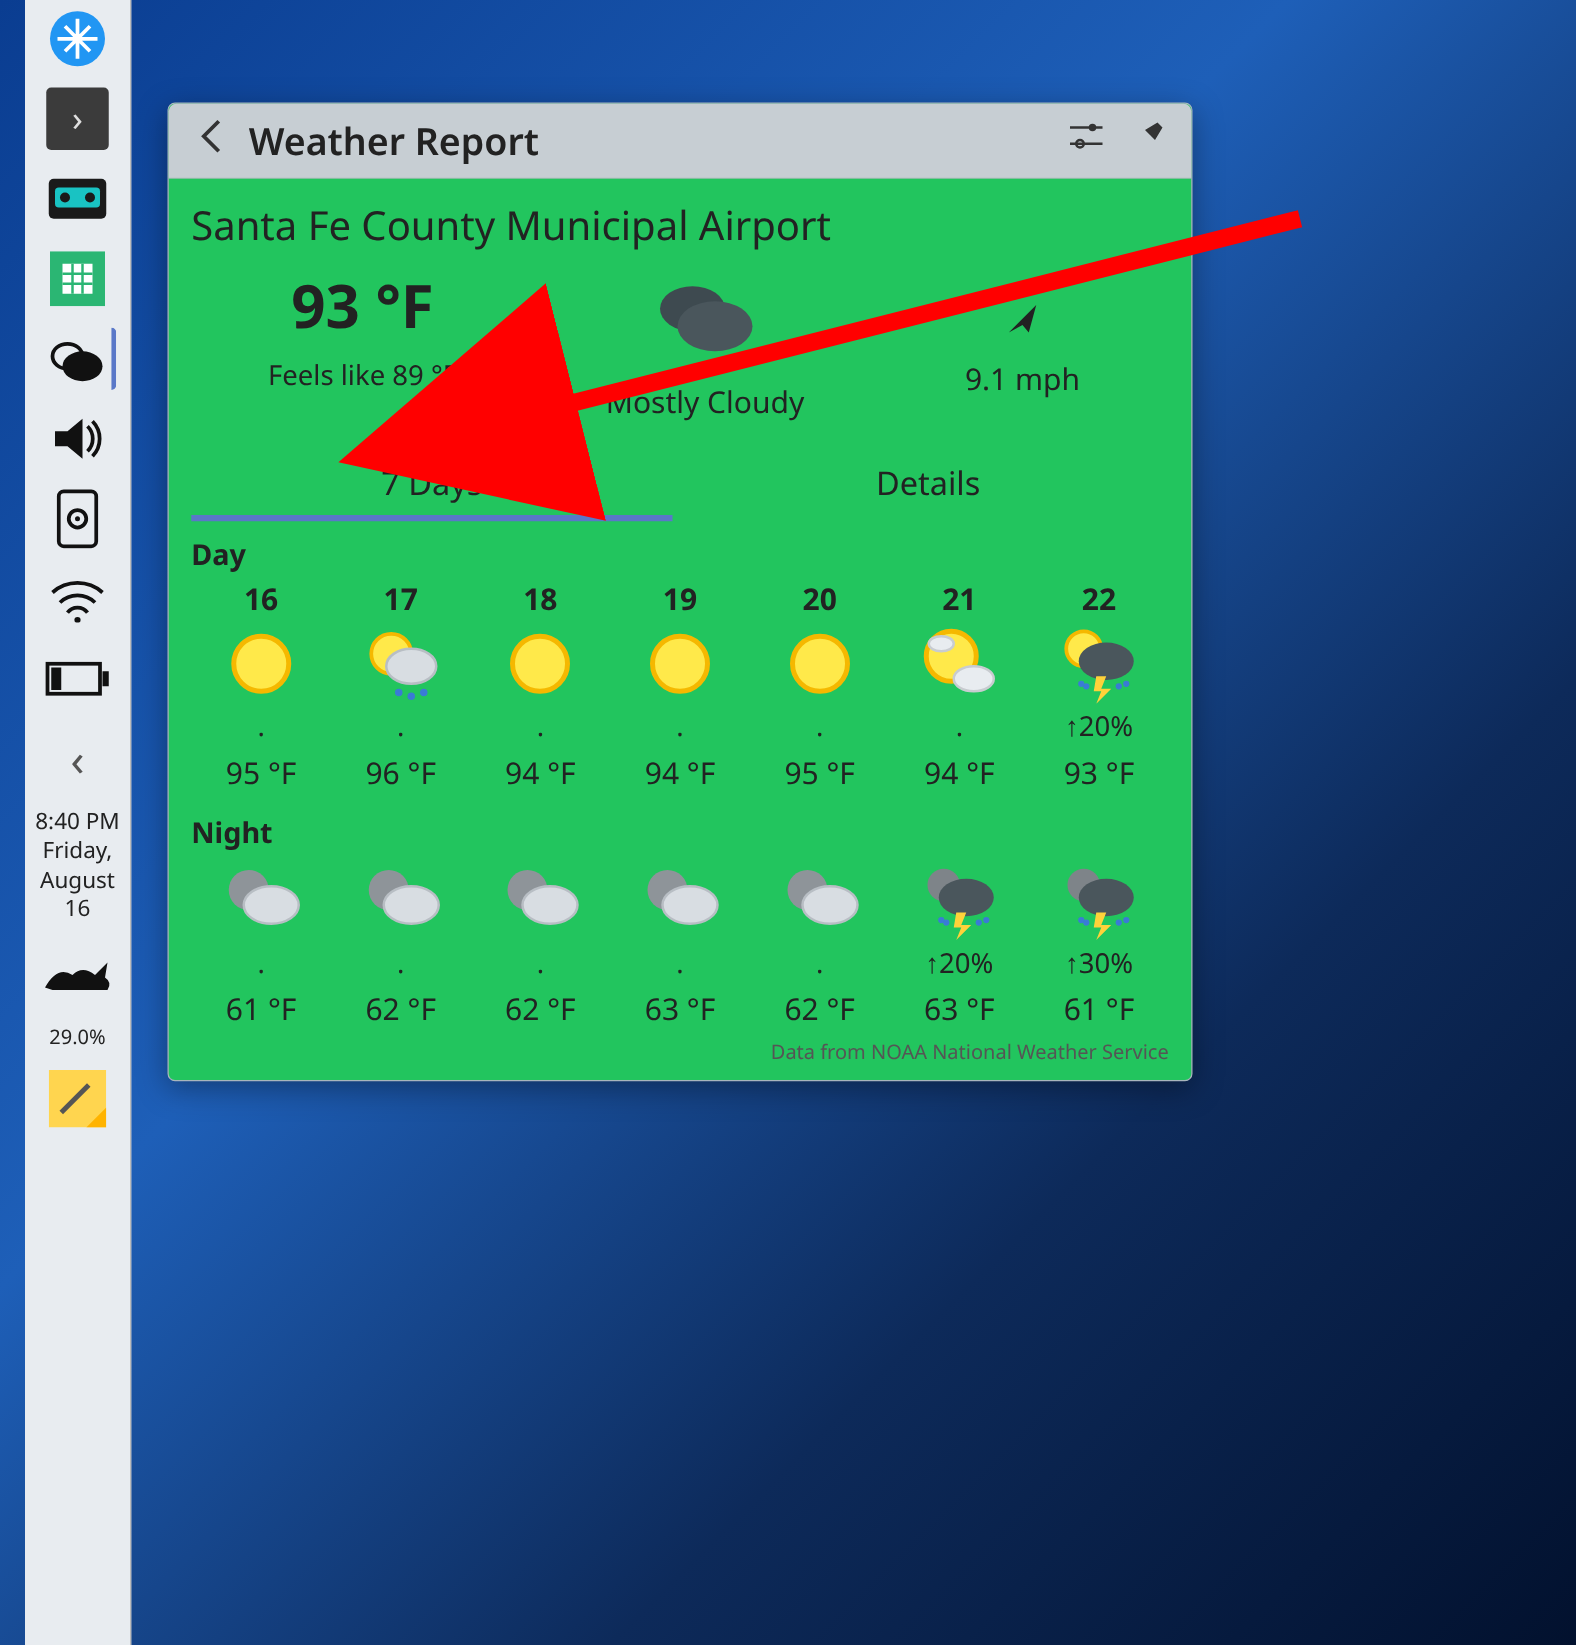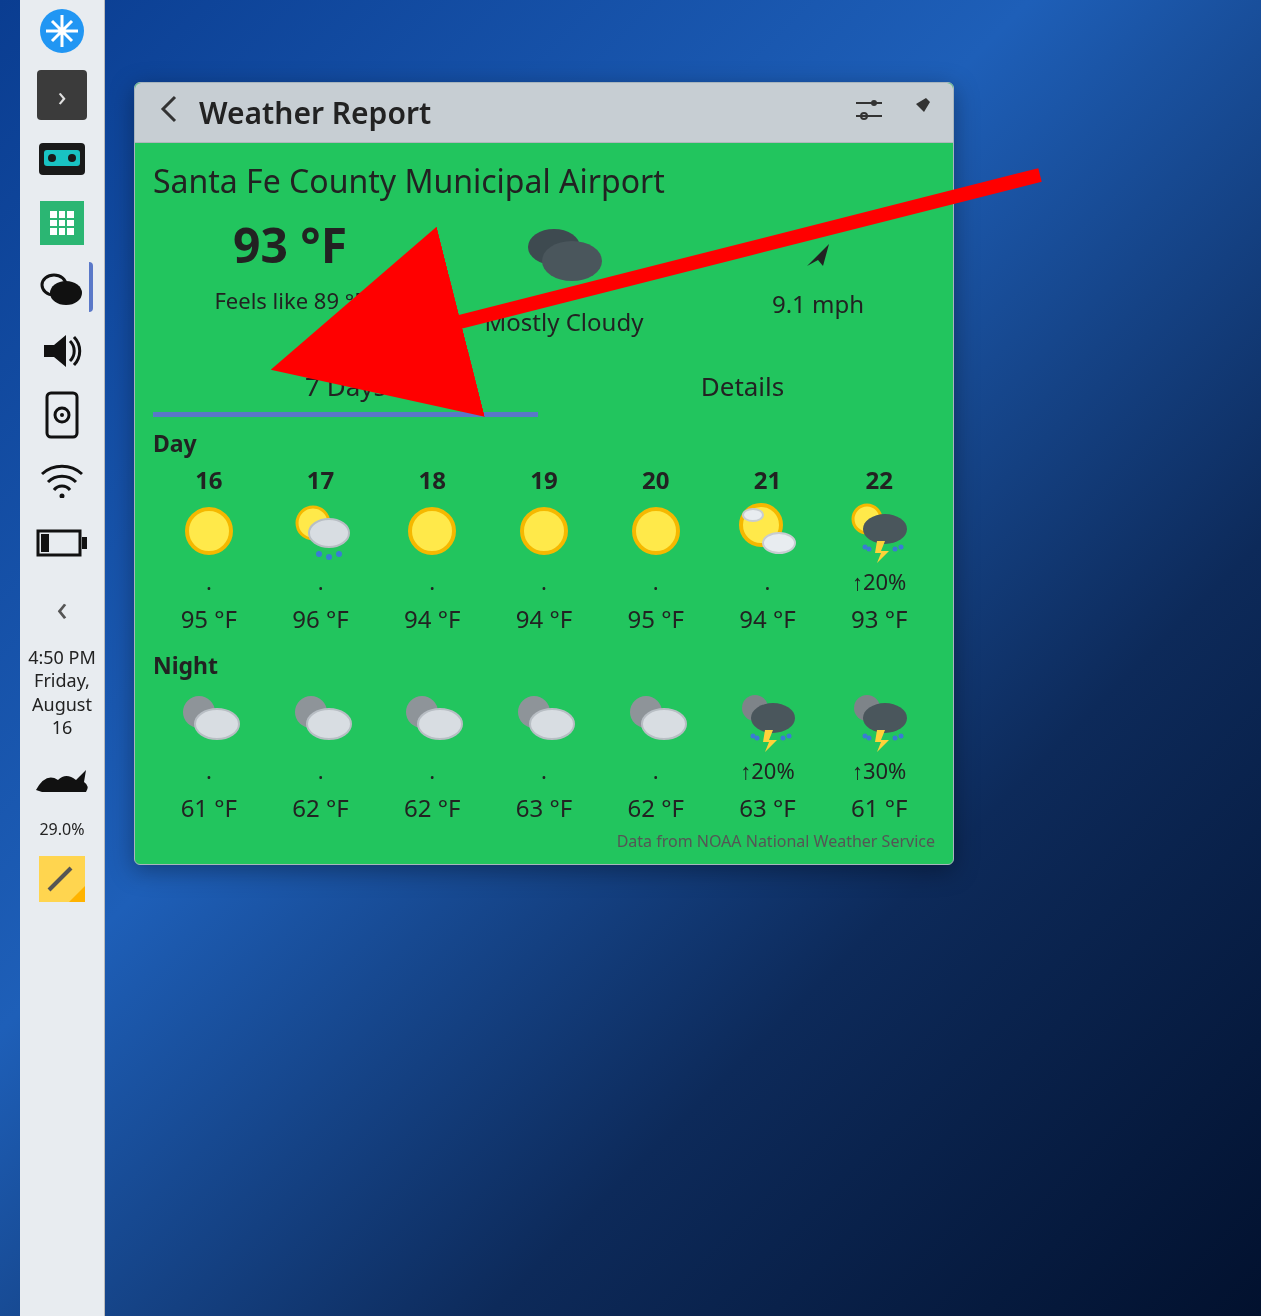--- a/index.html
+++ b/index.html
@@ -200,21 +200,21 @@
   </div>
   <div class="btn">
     <svg width="52" height="28">
         <rect x="2" y="2" width="42" height="24" fill="none" stroke="#111" stroke-width="3"></rect>
         <rect x="46" y="8" width="5" height="12" fill="#111"></rect>
         <rect x="5" y="5" width="8" height="18" fill="#111"></rect>
       </svg>
   </div>
   <div class="btn" style="font-size:36px;color:#555;">‹</div>
   <div class="clock-text">
-    <div>4:50 PM</div>
+    <div>8:40 PM</div>
     <div>Friday,</div>
     <div>August</div>
     <div>16</div>
   </div>
   <div class="btn">
     <svg width="60" height="34">
         <path d="M4 28 Q14 10 26 18 Q34 10 44 18 L54 8 L52 20 Q58 24 54 30 L10 30 Z" fill="#111"></path>
       </svg>
   </div>
   <div class="pct">29.0%</div>

